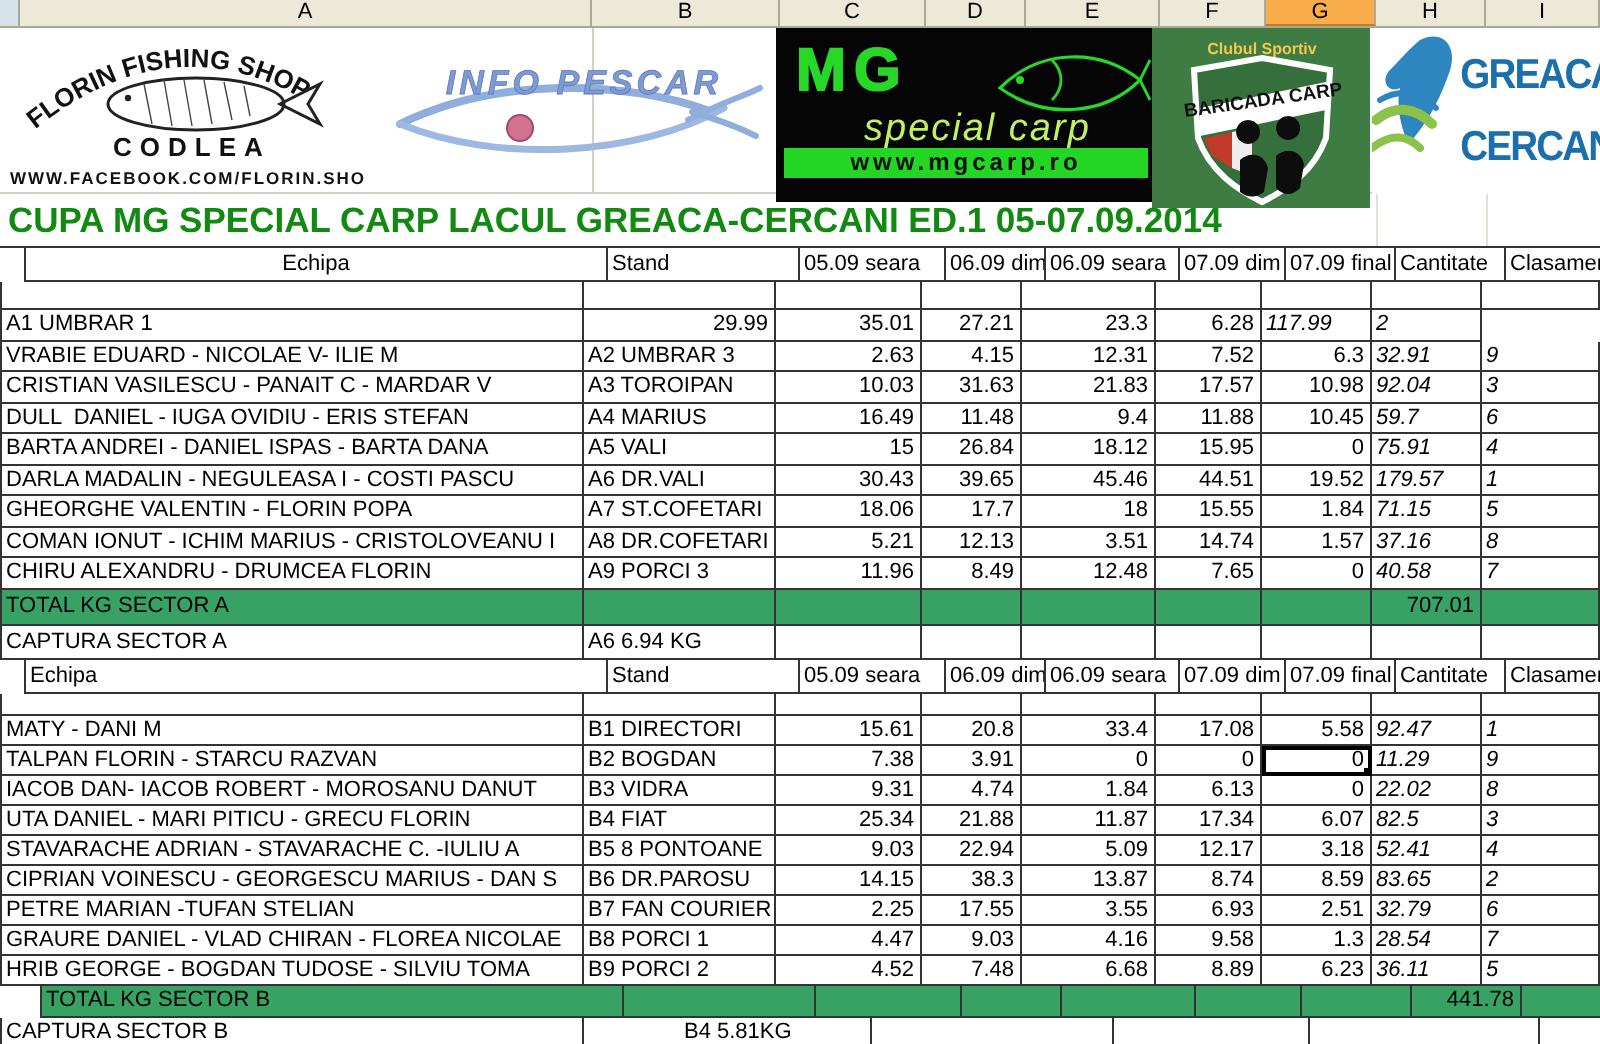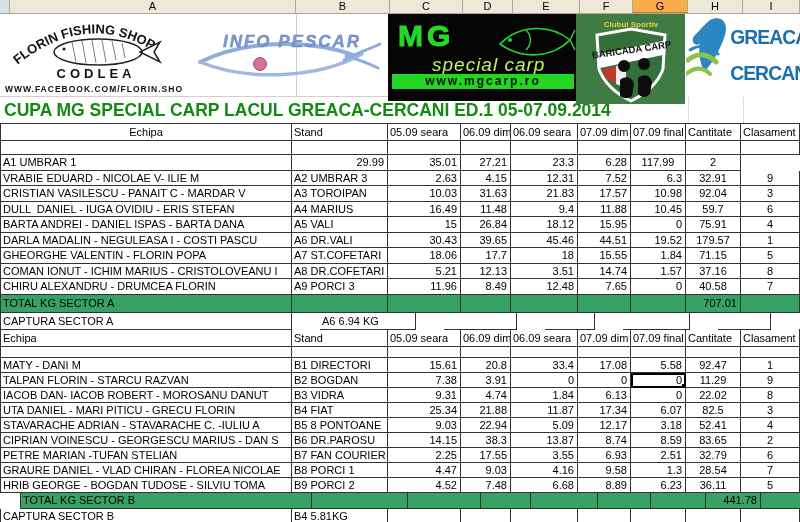--- a/index.html
+++ b/index.html
@@ -30,32 +30,32 @@
   .title-row{position:relative;height:26px;background:#fff;}
   .title-row .t{position:absolute;left:4px;bottom:2px;font-weight:bold;font-size:17.5px;
                 color:var(--title-green);white-space:nowrap;letter-spacing:0px;}
   .title-row .gv{position:absolute;top:0;bottom:0;width:1px;background:#E0DED6;}
   
   .grid{width:800px;border-top:1px solid #333;}
   .row{display:grid;grid-template-columns:292px 96px 73px 50px 67px 53px 55px 55px 59px;}
   .c{border-right:1px solid #333;border-bottom:1px solid #333;overflow:hidden;
      white-space:pre;position:relative;padding:0 2px;}
   .row .c:first-child{border-left:1px solid #333;}
-  .h-row{height:17px;line-height:16px;}
+  .h-row{height:17px;line-height:16px;margin-left:12px;}
   .blank-a{height:14px;}
   .blank-b{height:11px;}
   .r-a{height:15.5px;line-height:15px;}
   .r-b{height:15px;line-height:14.5px;}
   .tot-a{height:18px;line-height:17px;}
   .tot-b{height:16px;line-height:15px;padding-left:20px;}
-  .cap{height:17px;line-height:16px;gap:28px;}
-  .cap-b{height:15px;line-height:14px;}
+  .cap{height:17px;line-height:16px;}
+  .cap-b{height:15px;line-height:14px;gap:48px;}
   .c.center{text-align:center;}
   .c.num{text-align:right;padding-right:3px;}
-  .c.mid{text-align:center;}
+  .c.mid{text-align:left;font-style:italic;}
   .green{background:var(--green-row);}
   .c.sel{outline:2px solid #000;outline-offset:-2px;z-index:3;}
   .c.sel::after{content:"";position:absolute;right:0px;bottom:0px;width:3px;height:3px;
                 background:#000;}
   svg text{font-family:"Liberation Sans","DejaVu Sans",sans-serif;}
 </style>
 </head>
 <body>
 
 <div class="sheet" style="--title-green: #128a12; --green-row: #38A264; --sel-orange: #F9AC4A;">

